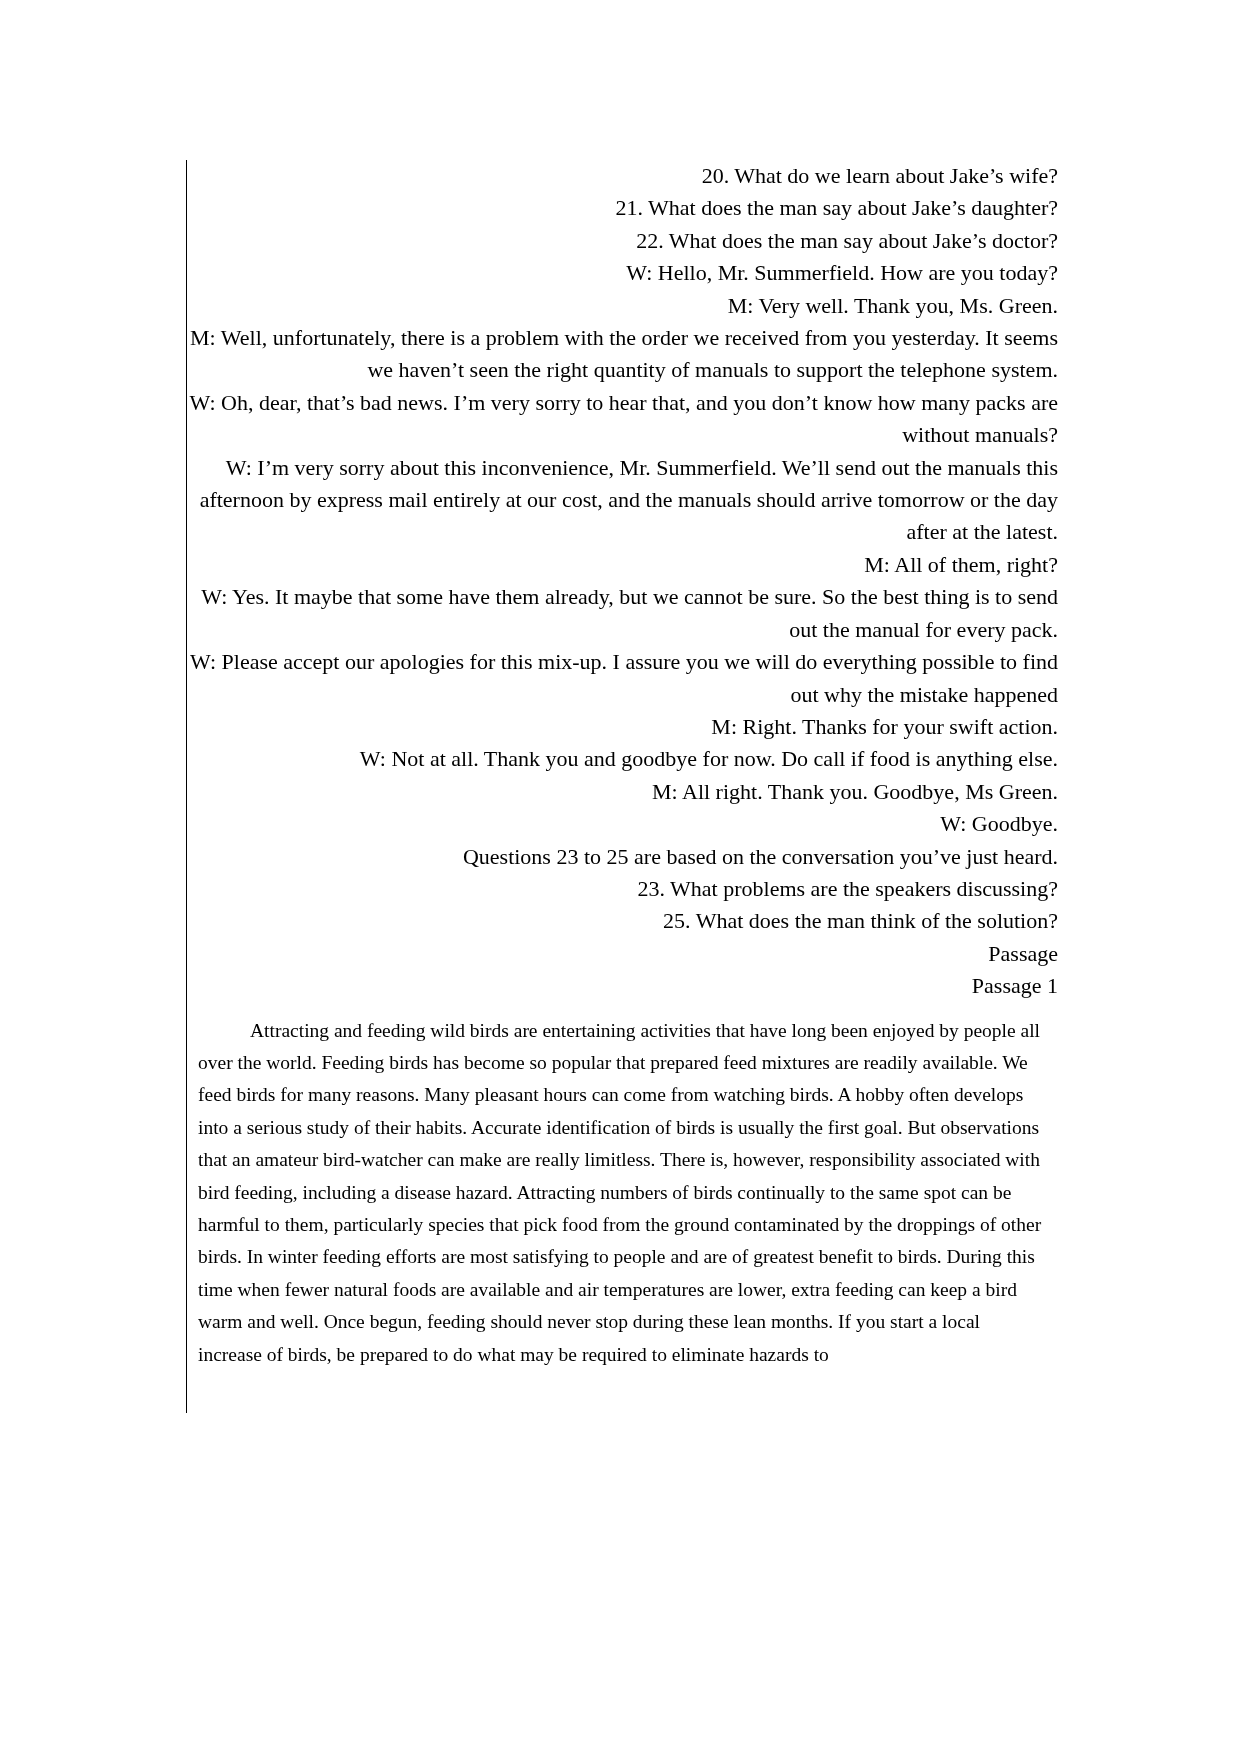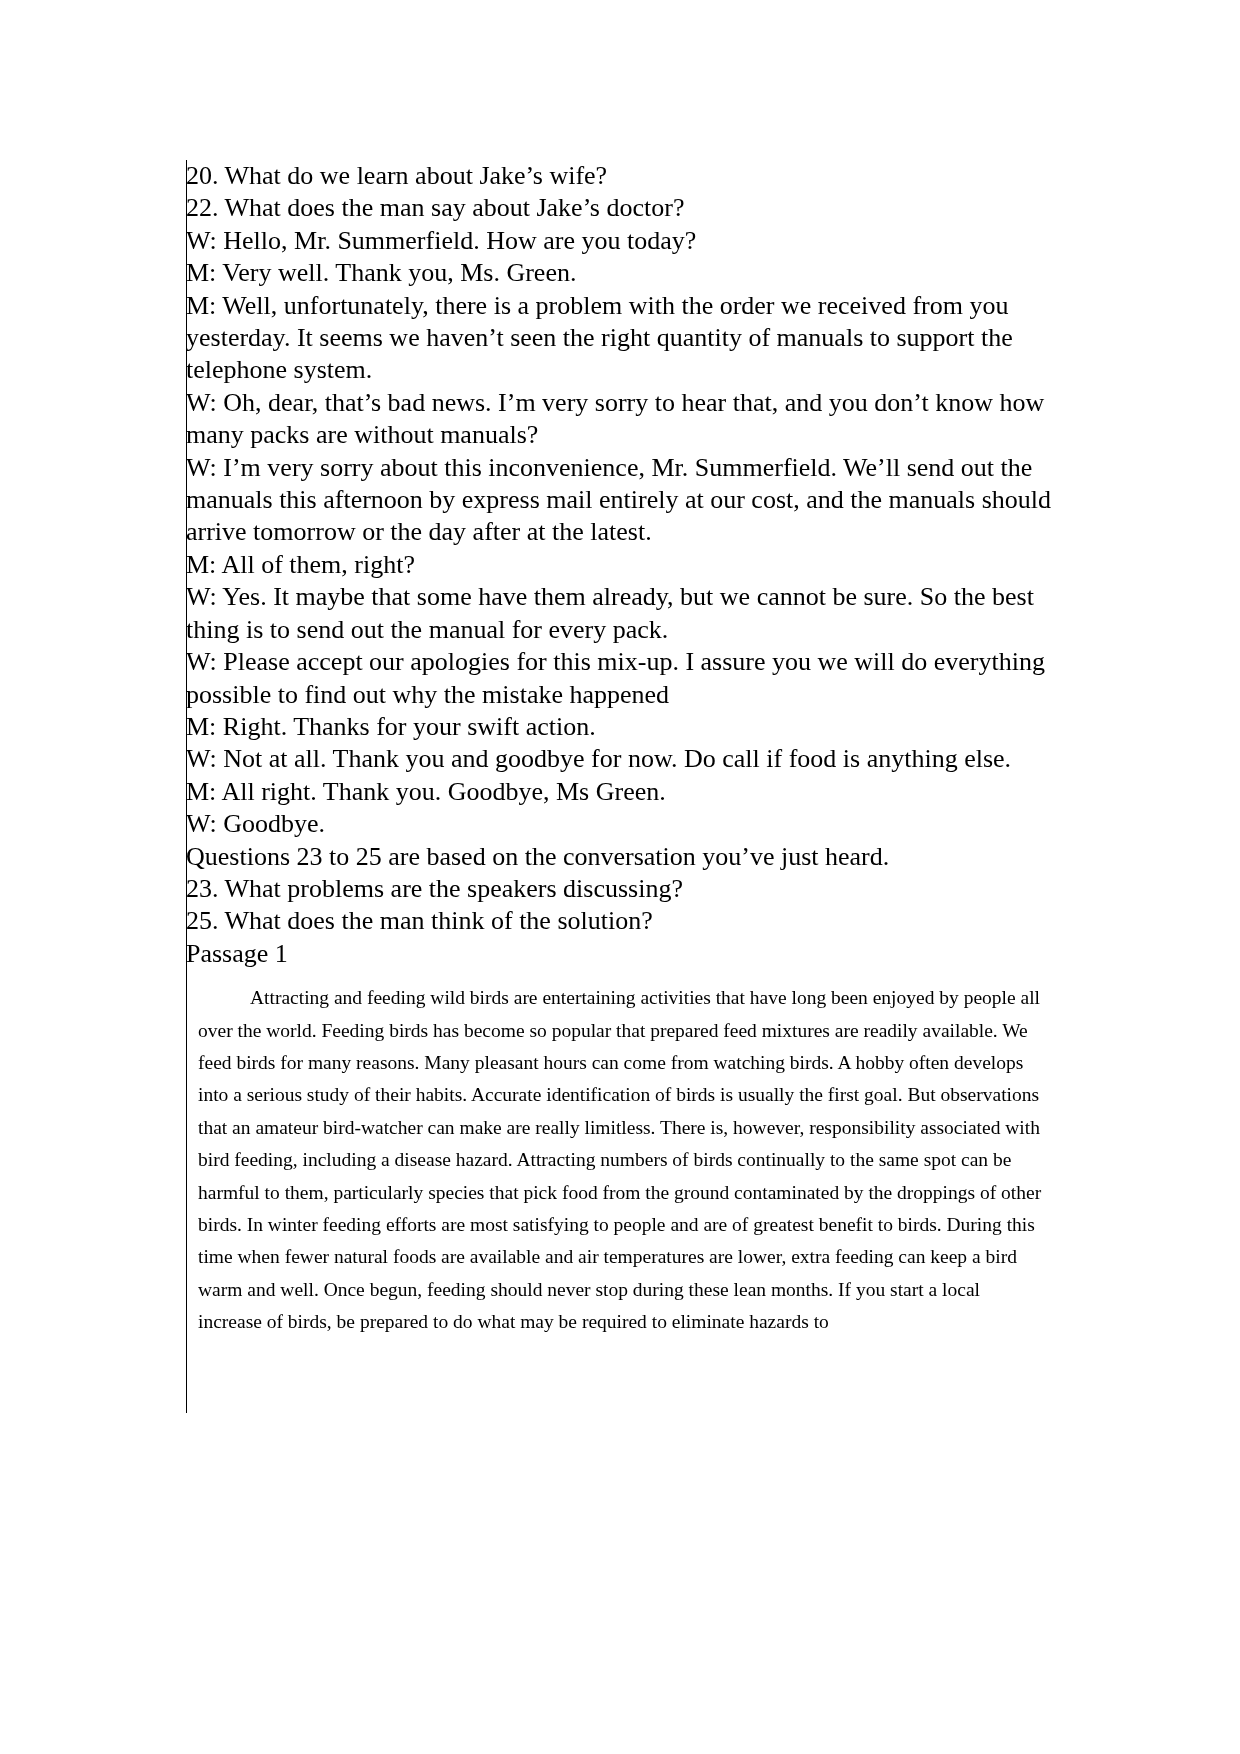--- a/index.html
+++ b/index.html
@@ -27,23 +27,23 @@
   }
   .doc-rule {
     position: absolute;
     left: 186px;
     top: 160px;
     width: 1px;
     height: 1253px;
     background: #000000;
   }
   .line {
-    font-size: 26px;
+    font-size: 22px;
     line-height: 32.4px;
-    text-align: left;
+    text-align: right;
     white-space: normal;
   }
   .para {
     font-size: 19.5px;
     line-height: 32.4px;
     text-align: left;
     margin: 12px;
   }
   .para.indent {
     text-indent: 52px;
@@ -53,33 +53,35 @@
   }
 </style>
 </head>
 <body>
 
 <div class="page">
   <div class="doc-rule"></div>
   <div class="content">
     <div class="block">
       <div class="line">20. What do we learn about Jake’s wife?</div>
+      <div class="line">21. What does the man say about Jake’s daughter?</div>
       <div class="line">22. What does the man say about Jake’s doctor?</div>
       <div class="line">W: Hello, Mr. Summerfield. How are you today?</div>
       <div class="line">M: Very well. Thank you, Ms. Green.</div>
       <div class="line">M: Well, unfortunately, there is a problem with the order we received from you yesterday. It seems we haven’t seen the right quantity of manuals to support the telephone system.</div>
       <div class="line">W: Oh, dear, that’s bad news. I’m very sorry to hear that, and you don’t know how many packs are without manuals?</div>
       <div class="line">W: I’m very sorry about this inconvenience, Mr. Summerfield. We’ll send out the manuals this afternoon by express mail entirely at our cost, and the manuals should arrive tomorrow or the day after at the latest.</div>
       <div class="line">M: All of them, right?</div>
       <div class="line">W: Yes. It maybe that some have them already, but we cannot be sure. So the best thing is to send out the manual for every pack.</div>
       <div class="line">W: Please accept our apologies for this mix-up. I assure you we will do everything possible to find out why the mistake happened</div>
       <div class="line">M: Right. Thanks for your swift action.</div>
       <div class="line">W: Not at all. Thank you and goodbye for now. Do call if food is anything else.</div>
       <div class="line">M: All right. Thank you. Goodbye, Ms Green.</div>
       <div class="line">W: Goodbye.</div>
       <div class="line">Questions 23 to 25 are based on the conversation you’ve just heard.</div>
       <div class="line">23. What problems are the speakers discussing?</div>
       <div class="line">25. What does the man think of the solution?</div>
+      <div class="line">Passage</div>
       <div class="line">Passage 1</div>
     </div>
     <p class="para indent">Attracting and feeding wild birds are entertaining activities that have long been enjoyed by people all over the world. Feeding birds has become so popular that prepared feed mixtures are readily available. We feed birds for many reasons. Many pleasant hours can come from watching birds. A hobby often develops into a serious study of their habits. Accurate identification of birds is usually the first goal. But observations that an amateur bird-watcher can make are really limitless. There is, however, responsibility associated with bird feeding, including a disease hazard. Attracting numbers of birds continually to the same spot can be harmful to them, particularly species that pick food from the ground contaminated by the droppings of other birds. In winter feeding efforts are most satisfying to people and are of greatest benefit to birds. During this time when fewer natural foods are available and air temperatures are lower, extra feeding can keep a bird warm and well. Once begun, feeding should never stop during these lean months. If you start a local increase of birds, be prepared to do what may be required to eliminate hazards to</p>
   </div>
 </div>
 
 </body></html>

